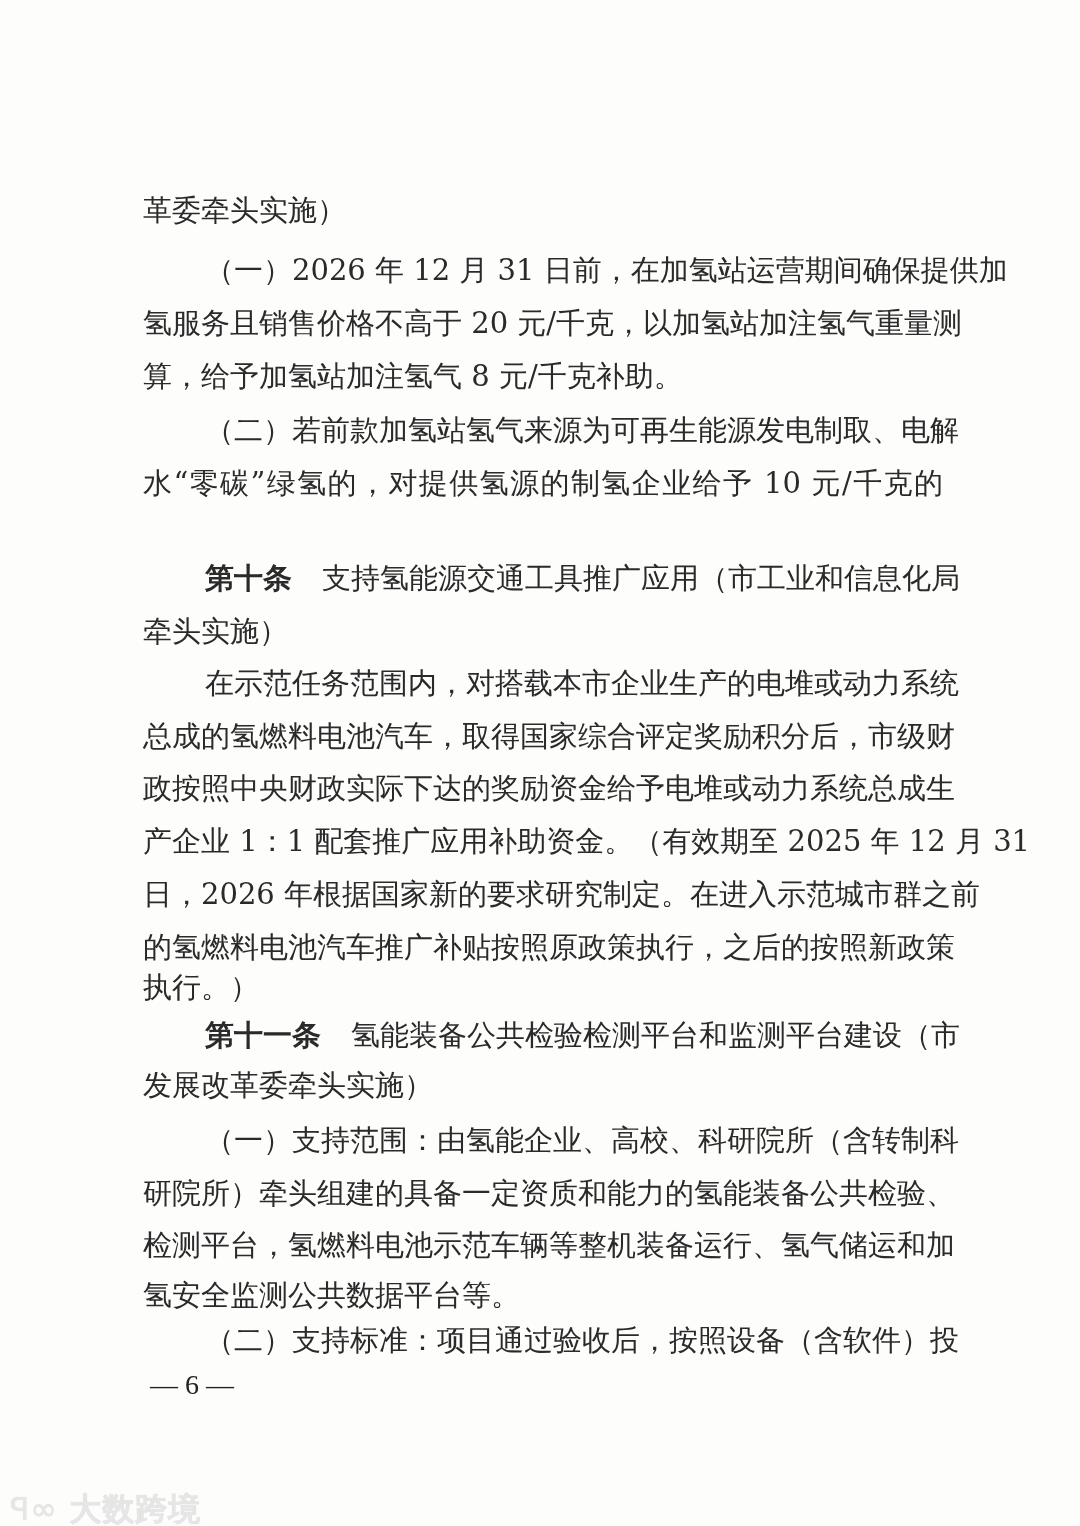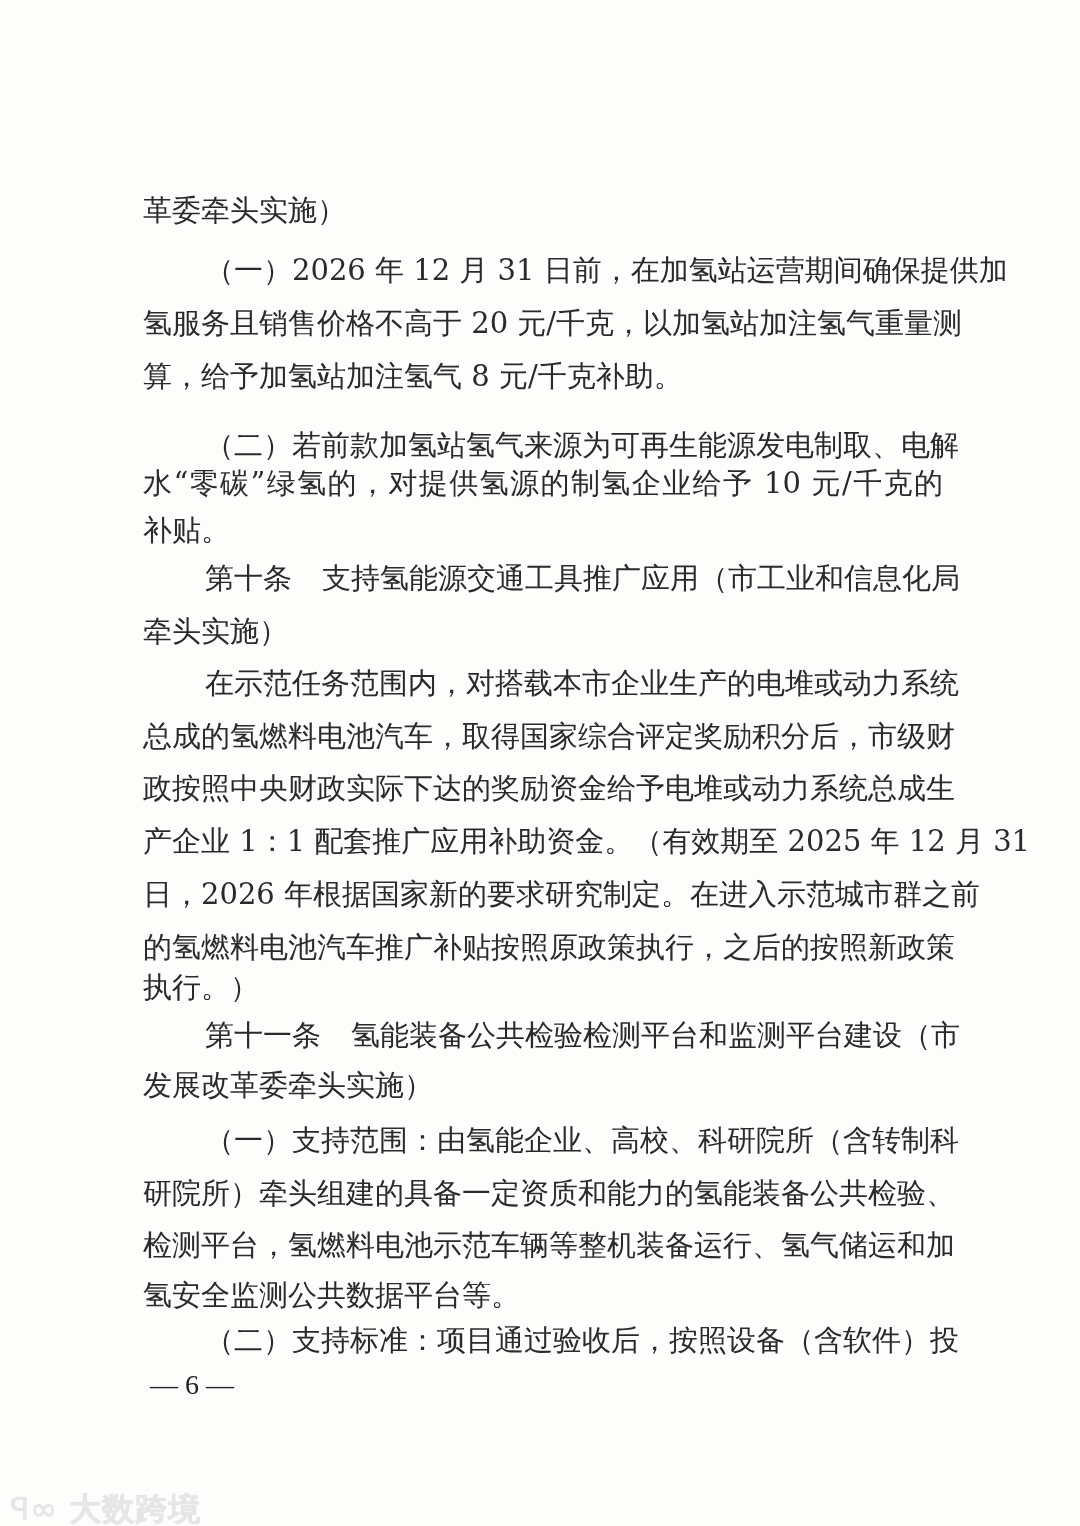--- a/index.html
+++ b/index.html
@@ -8,42 +8,41 @@
       font-family: "DejaVu Serif", "Liberation Serif", serif; color: #2a2a2a;
     }
     .page { position: absolute; left: 0; top: 0; width: 932px; height: 1526px; }
     .line {
       position: absolute; left: 143px; width: 800px; height: 40px; line-height: 40px;
       font-size: 29px; white-space: nowrap; text-align: justify; text-align-last: justify;
       letter-spacing: 0px;
     }
     .line.short { text-align-last: left; }
     .indent { left: 205px; width: 738px; }
-    .bold { font-family: "DejaVu Sans", "Liberation Sans", sans-serif; font-weight: normal; }
+    .bold { font-family: "DejaVu Sans", "Liberation Sans", sans-serif; font-weight: bold; }
     .pagenum {
       position: absolute; left: 150px; top: 1368px; font-size: 28px; line-height: 34px;
       font-family: "Liberation Serif", serif; color: #222;
     }
     .watermark {
       position: absolute; left: 10px; top: 1488px; font-size: 32px; color: #e6e6e6;
       font-family: "DejaVu Sans", sans-serif; font-weight: bold; letter-spacing: 1px;
       text-shadow: 0 0 1px #cfcfcf;
     }
   </style>
 </head>
 <body>
 
 <div class="page">
   <div class="line short" style="top:190px">革委牵头实施）</div>
   <div class="line indent" style="top:250px">（一）2026 年 12 月 31 日前，在加氢站运营期间确保提供加</div>
   <div class="line" style="top:303px">氢服务且销售价格不高于 20 元/千克，以加氢站加注氢气重量测</div>
   <div class="line short" style="top:356px">算，给予加氢站加注氢气 8 元/千克补助。</div>
-  <div class="line indent" style="top:425px">（二）若前款加氢站氢气来源为可再生能源发电制取、电解</div>
+  <div class="line indent" style="top:410px">（二）若前款加氢站氢气来源为可再生能源发电制取、电解</div>
   <div class="line" style="top:463px">水“零碳”绿氢的，对提供氢源的制氢企业给予 10 元/千克的</div>
-  <div class="line short" style="top:510px">补贴。</div>
 
   <div class="line indent" style="top:558px">
     <span class="bold">第十条</span><span style="display:inline-block;width:30px"></span><span>支持氢能源交通工具推广应用（市工业和信息化局</span>
   </div>
   <div class="line short" style="top:611px">牵头实施）</div>
   <div class="line indent" style="top:663px">在示范任务范围内，对搭载本市企业生产的电堆或动力系统</div>
   <div class="line" style="top:716px">总成的氢燃料电池汽车，取得国家综合评定奖励积分后，市级财</div>
   <div class="line" style="top:768px">政按照中央财政实际下达的奖励资金给予电堆或动力系统总成生</div>
   <div class="line" style="top:821px">产企业 1：1 配套推广应用补助资金。（有效期至 2025 年 12 月 31</div>
   <div class="line" style="top:874px">日，2026 年根据国家新的要求研究制定。在进入示范城市群之前</div>

